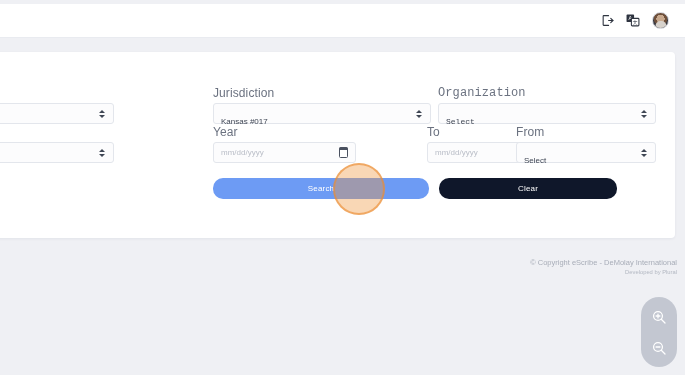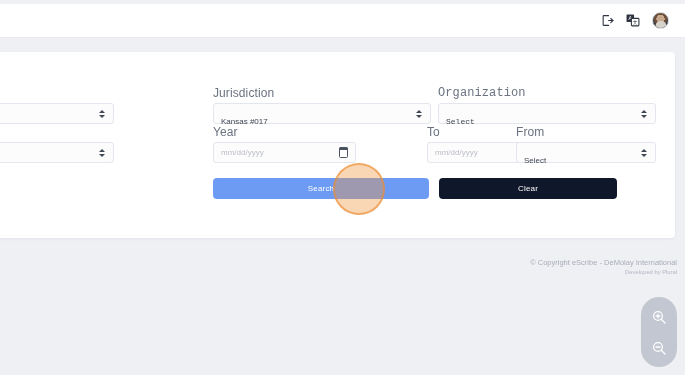--- a/index.html
+++ b/index.html
@@ -84,21 +84,21 @@
   #f-type      { left: -68px; top: 34px;  width: 190px; }
   #f-juris     { left: 221px; top: 34px;  width: 218px; }
   #f-org       { left: 446px; top: 34px;  width: 218px; font-family: Liberation Mono, monospace; }
   #f-status    { left: -68px; top: 73px;  width: 190px; }
   #f-from      { left: 221px; top: 73px;  width: 143px; }
   #f-to        { left: 395px; top: 73px;  width: 143px; margin-left: 40px; }
   #f-year      { left: 524px; top: 73px;  width: 140px; }
 
   
   .btn {
-    position: absolute; height: 21px; border-radius: 4px;
+    position: absolute; height: 21px; border-radius: 10px;
     display: flex; align-items: center; justify-content: center;
     font-size: 8px; color: #ffffff; border: none; cursor: pointer;
     letter-spacing: .2px;
   }
   #btn-search { left: 221px; top: 126px; width: 216px; background: #6d9bf4; }
   #btn-clear  { left: 447px; top: 126px; width: 178px; background: #0f172a; }
 
   
   .click-ring {
     position: absolute; left: 333px; top: 163px; width: 52px; height: 52px;

